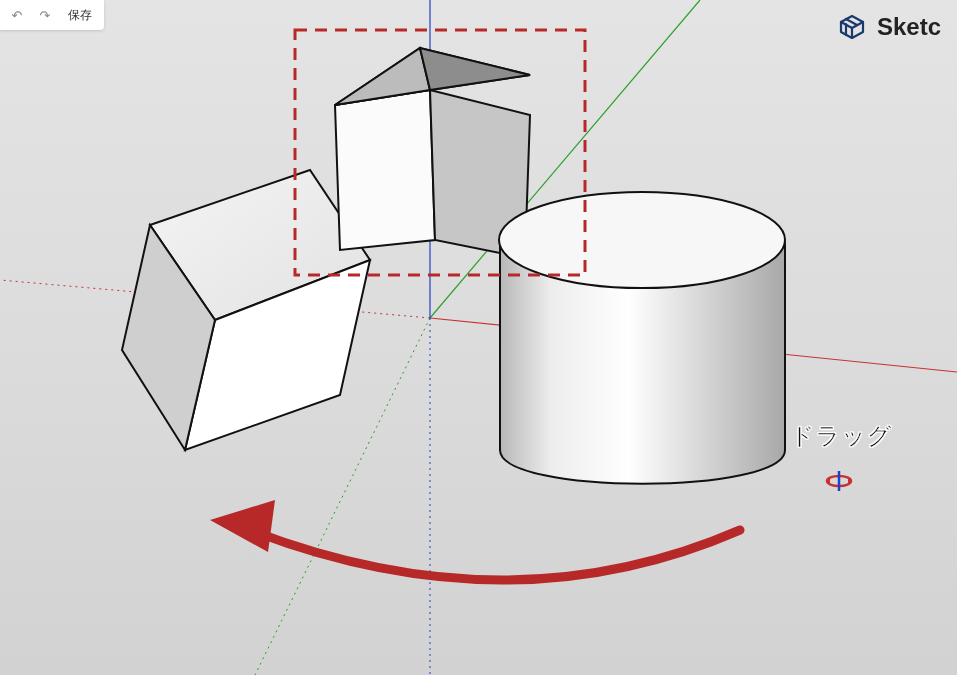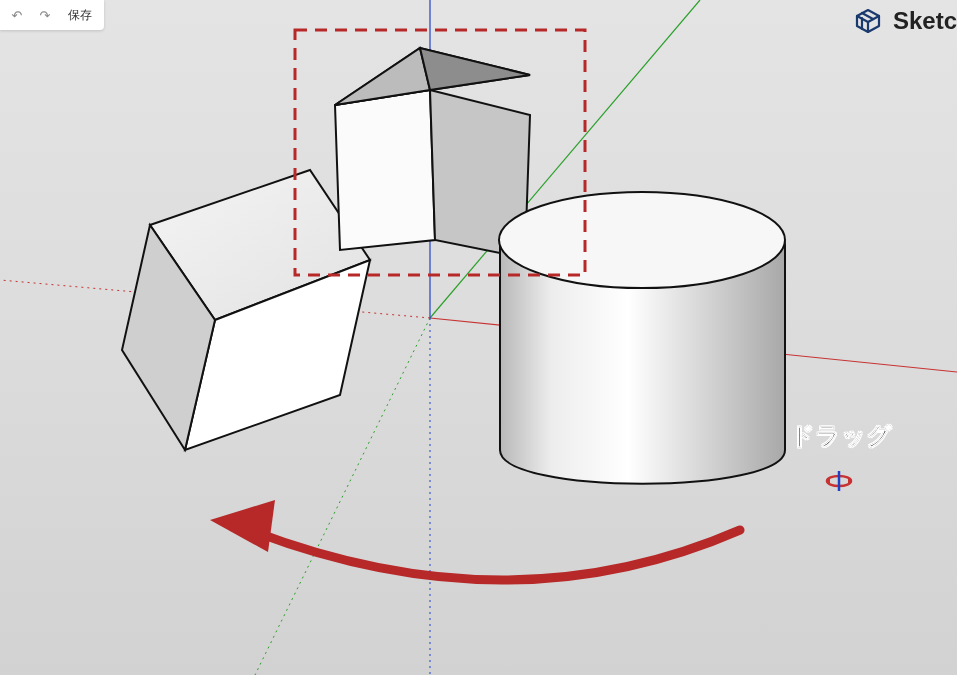--- a/index.html
+++ b/index.html
@@ -43,42 +43,42 @@
   }
   .toolbar .save {
     font-size: 12px;
     color: #333;
     cursor: pointer;
     padding: 2px 4px;
     font-family: Liberation Serif, serif;
   }
   .logo-area {
     position: absolute;
-    top: 4px;
+    top: 10px;
     right: 0;
     display: flex;
     align-items: center;
     gap: 8px;
     z-index: 20;
-    padding-right: 0;
+    padding-right: 16px;
   }
   .logo-text {
     font-size: 24px;
     font-weight: 700;
     color: #222;
   }
   .annotation-drag {
     position: absolute;
     top: 420px;
     left: 790px;
     z-index: 15;
   }
   .annotation-drag .label {
     font-size: 24px;
-    font-weight: 700;
+    font-weight: 400;
     color: #111;
     -webkit-text-stroke: 0.5px #fff;
     text-shadow:
       -1px -1px 0 #fff,
        1px -1px 0 #fff,
       -1px  1px 0 #fff,
        1px  1px 0 #fff;
     letter-spacing: 1px;
   }
   .orbit-cursor {

